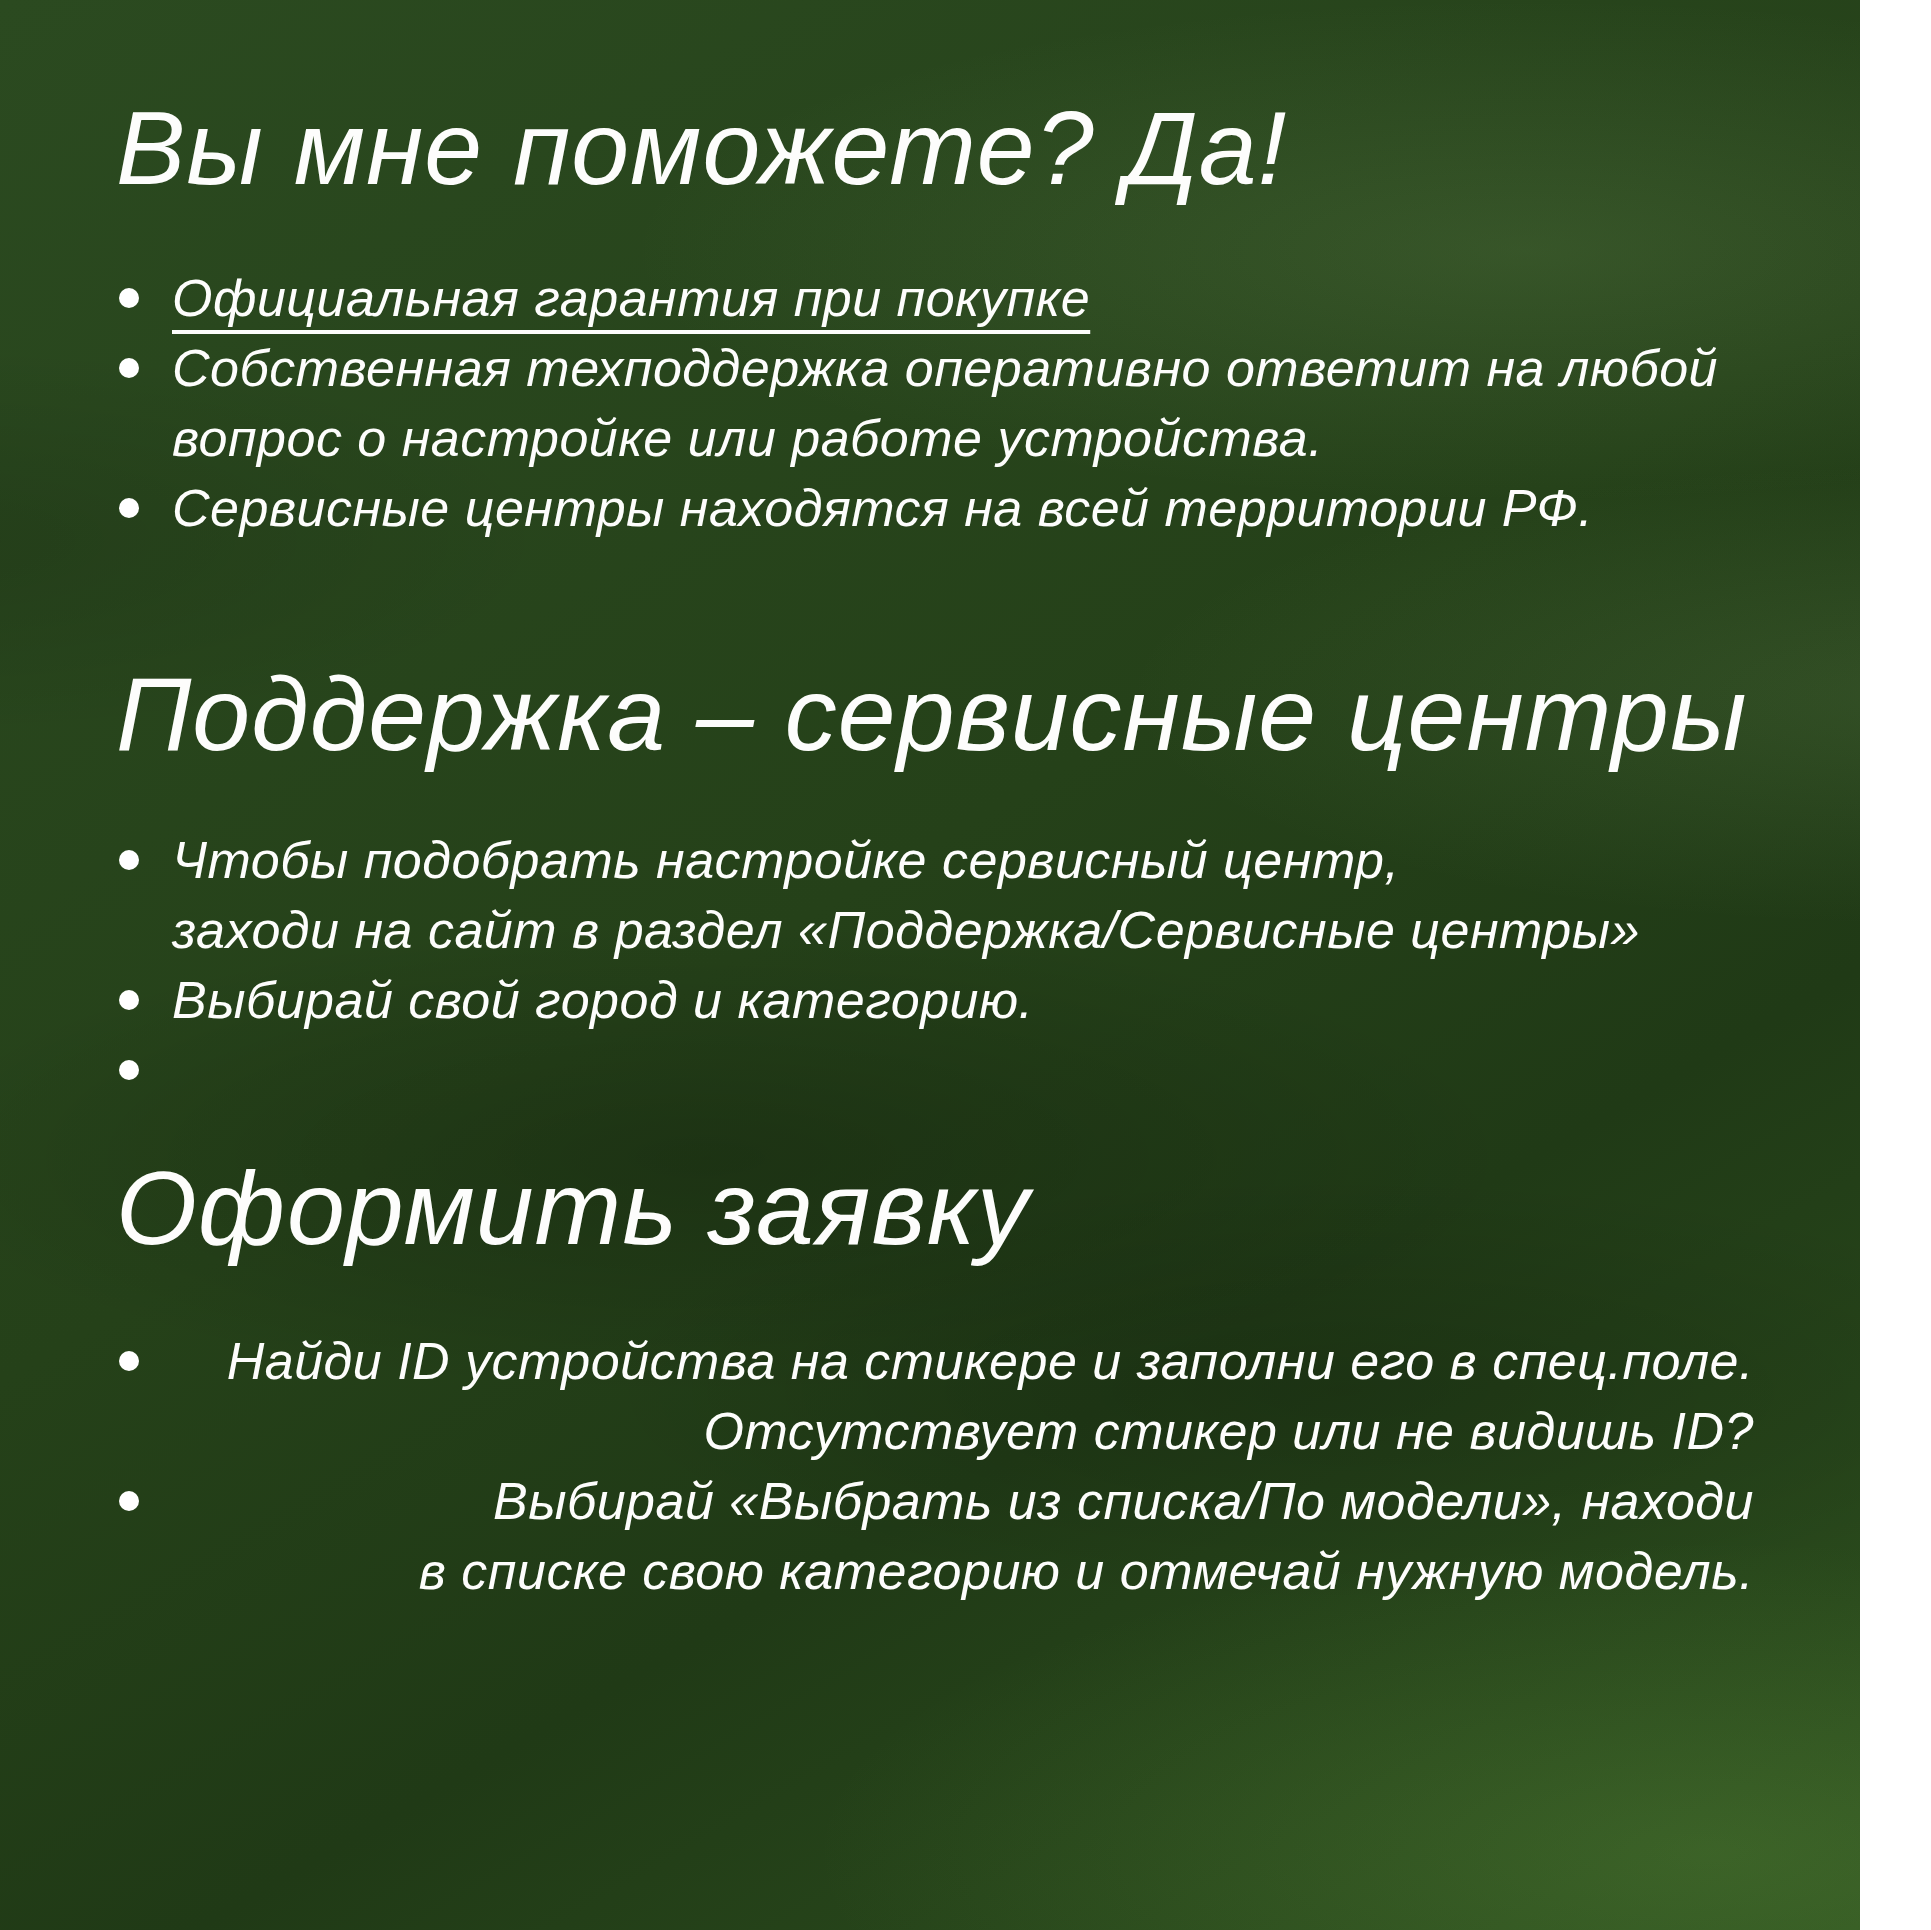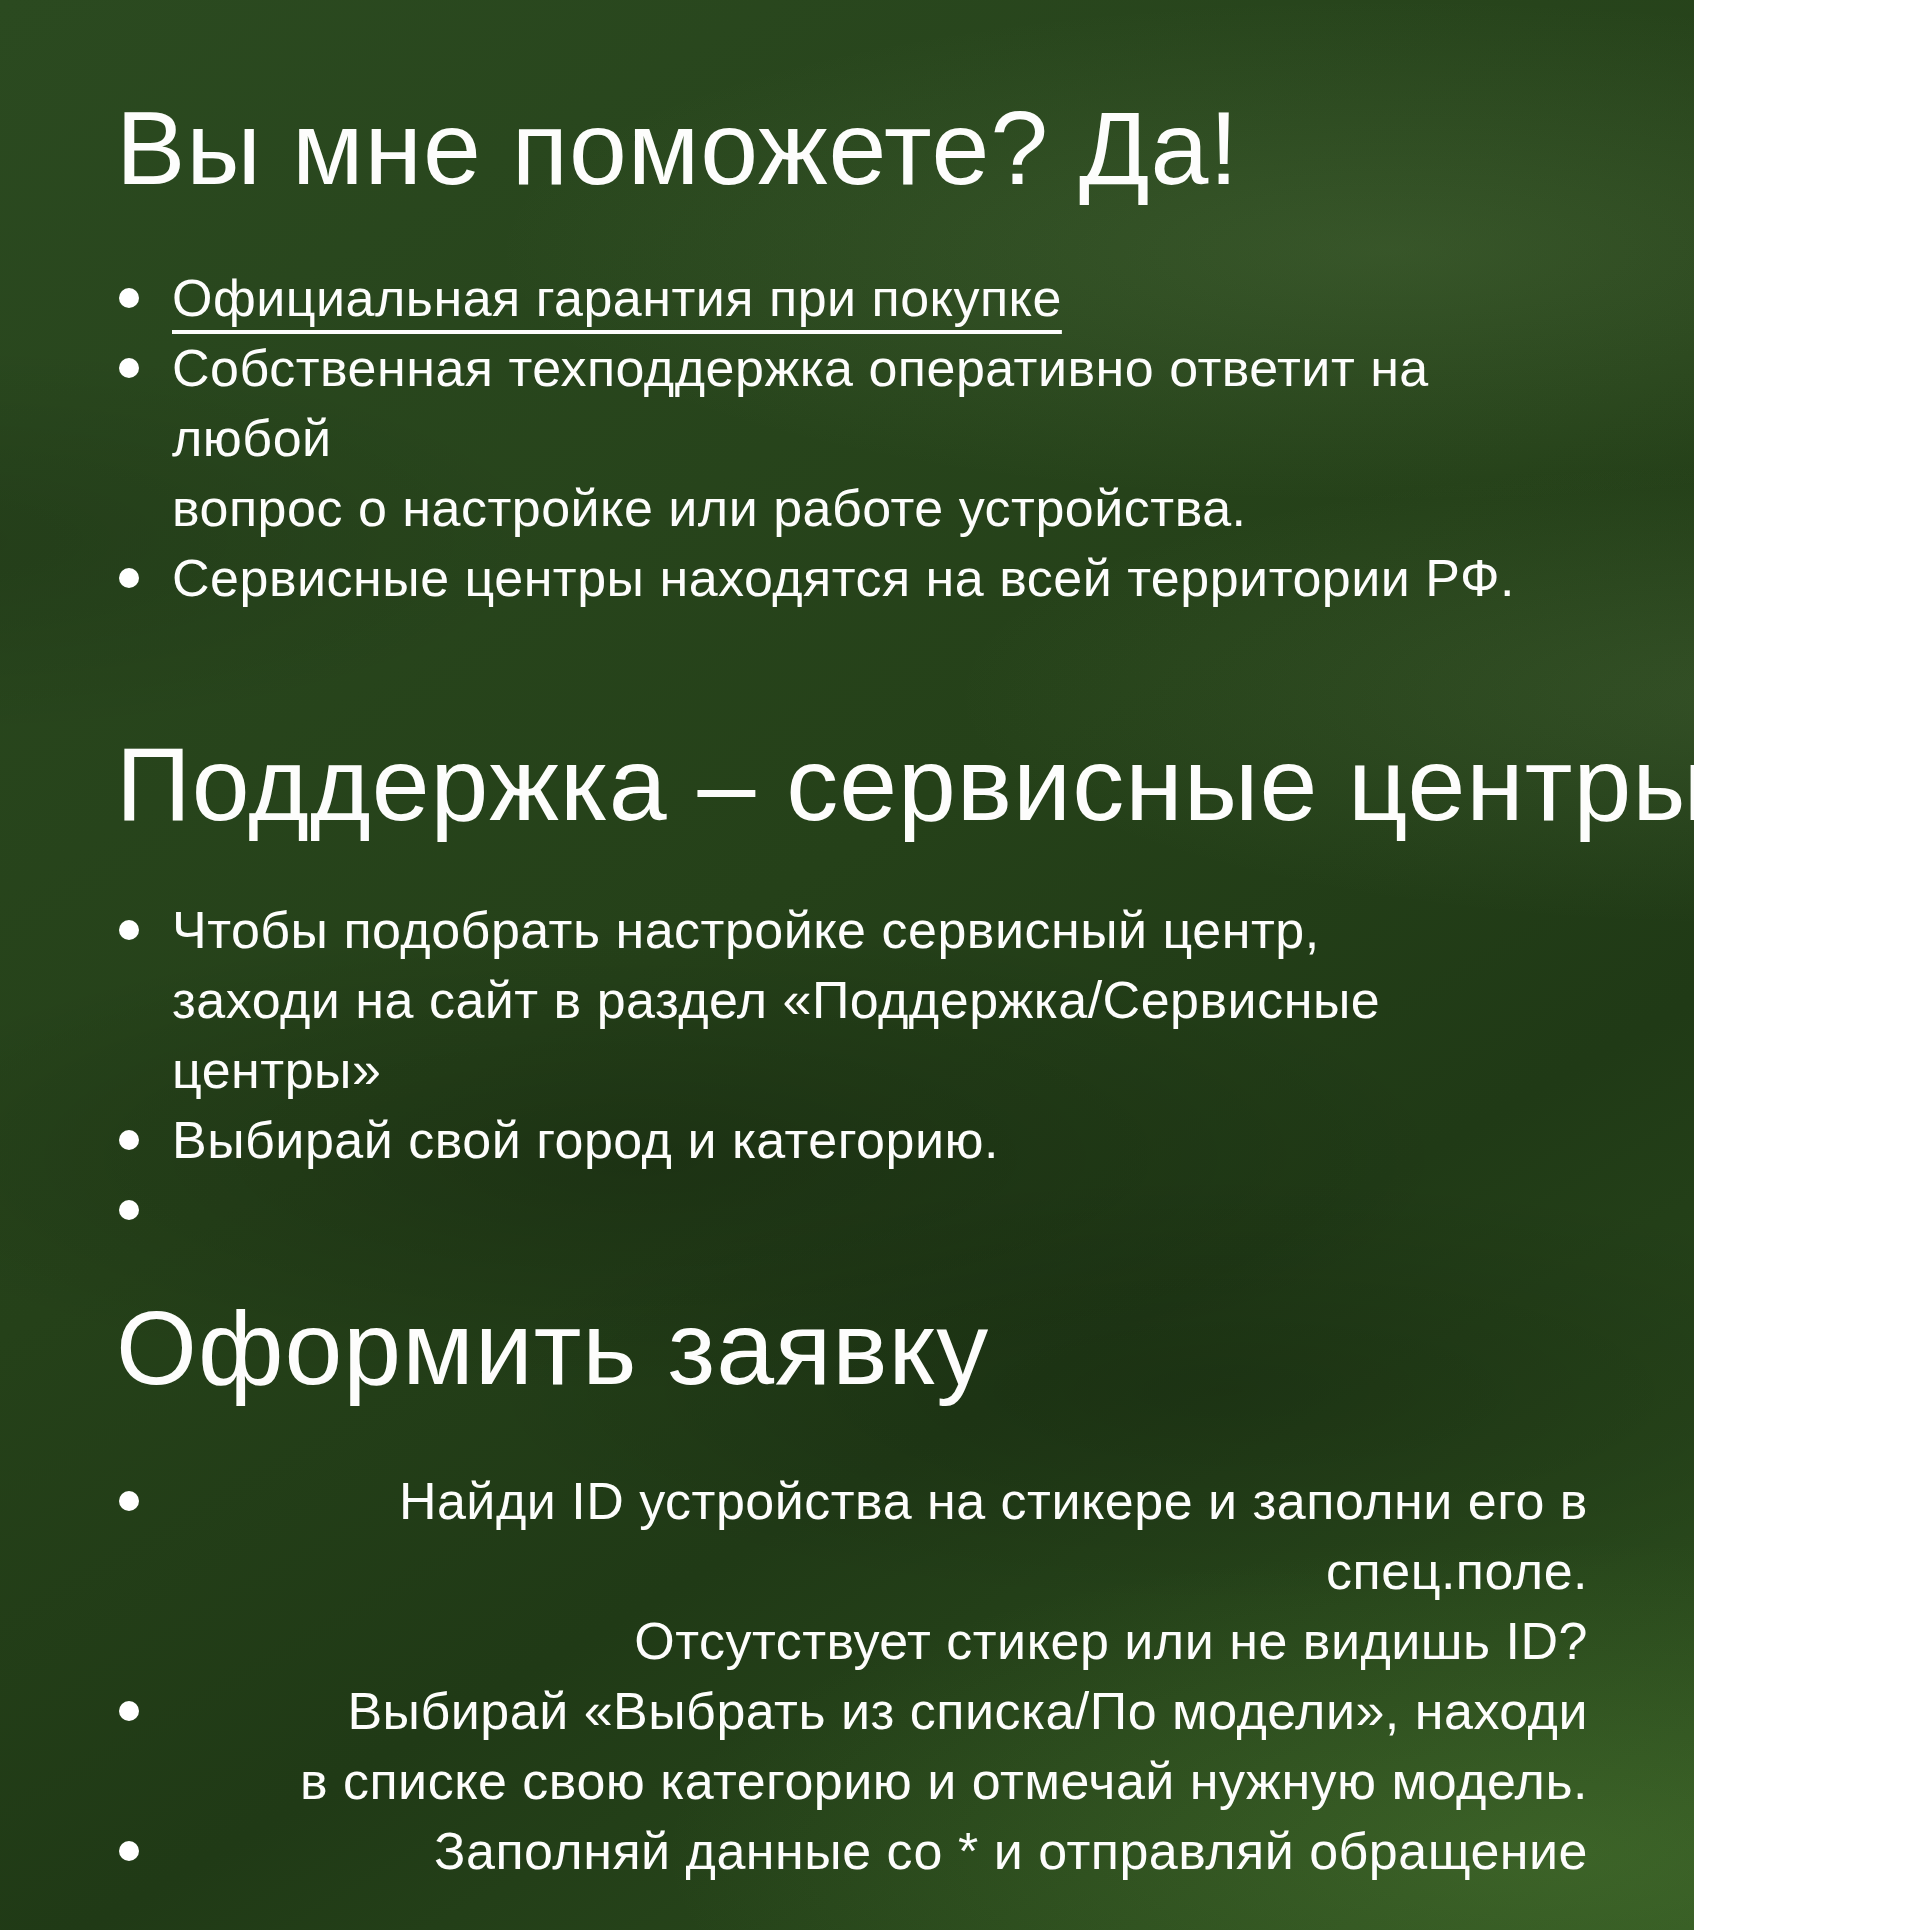--- a/index.html
+++ b/index.html
@@ -6,34 +6,35 @@
 
   html, body { width: 1931px; }
 
   body {
     font-family: "Liberation Sans", "DejaVu Sans", sans-serif;
     -webkit-font-smoothing: antialiased;
   }
 
   .slide {
     position: relative;
-    width: 1694px;
+    width: 1860px;
     height: 1930px;
     overflow: hidden;
     padding: 0 106px 0 116px;
     color: #fdfdfc;
     background-color: #26421d;
     background-image:
       radial-gradient(1448px 406px at 82% 13%, rgba(160,200,130,0.14), transparent 62%),
       radial-gradient(1352px 386px at 104% 36%, rgba(165,205,135,0.13), transparent 60%),
       radial-gradient(1255px 367px at 38% 60%, rgba(0,0,0,0.20), transparent 65%),
       radial-gradient(1062px 328px at -4% 28%, rgba(0,0,0,0.12), transparent 60%),
       radial-gradient(1207px 348px at 72% 72%, rgba(0,0,0,0.16), transparent 62%),
       radial-gradient(1448px 502px at 92% 96%, rgba(125,185,80,0.20), transparent 62%),
       linear-gradient(150deg, #2b4a20 0%, #254119 46%, #203a16 68%, #2e511f 100%);
+    font-style: italic;
   }
 
   .heading {
     font-size: 104px;
     line-height: 130px;
     font-weight: 300;
     letter-spacing: 1px;
     white-space: nowrap;
   }
 
@@ -124,21 +125,17 @@
       <li>
         <span class="dot"></span>
         <span class="li-text">Найди ID устройства на стикере и заполни его в спец.поле.
 Отсутствует стикер или не видишь ID?</span>
       </li>
       <li>
         <span class="dot"></span>
         <span class="li-text">Выбирай «Выбрать из списка/По модели», находи
 в списке свою категорию и отмечай нужную модель.</span>
       </li>
-      <li>
-        <span class="dot"></span>
-        <span class="li-text">Заполняй данные со * и отправляй обращение</span>
-      </li>
     </ul>
   </section>
 
 </div>
 
 
 </body></html>

